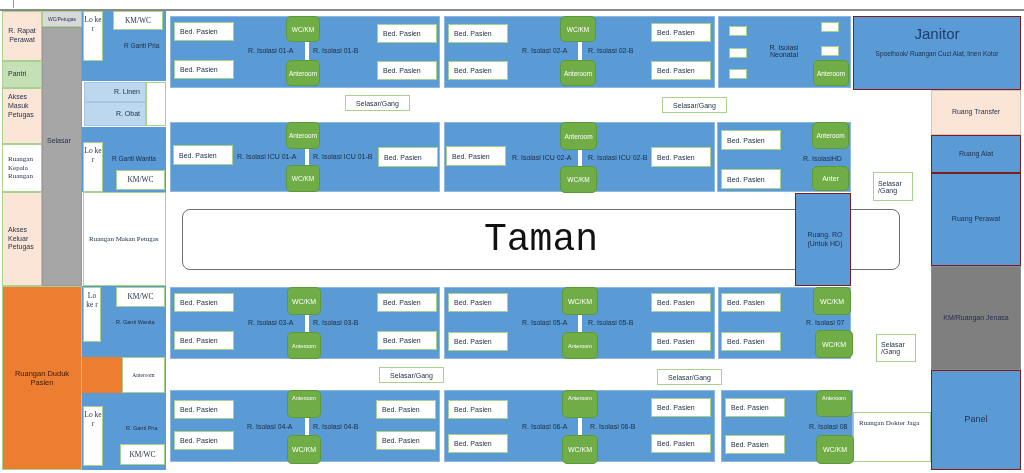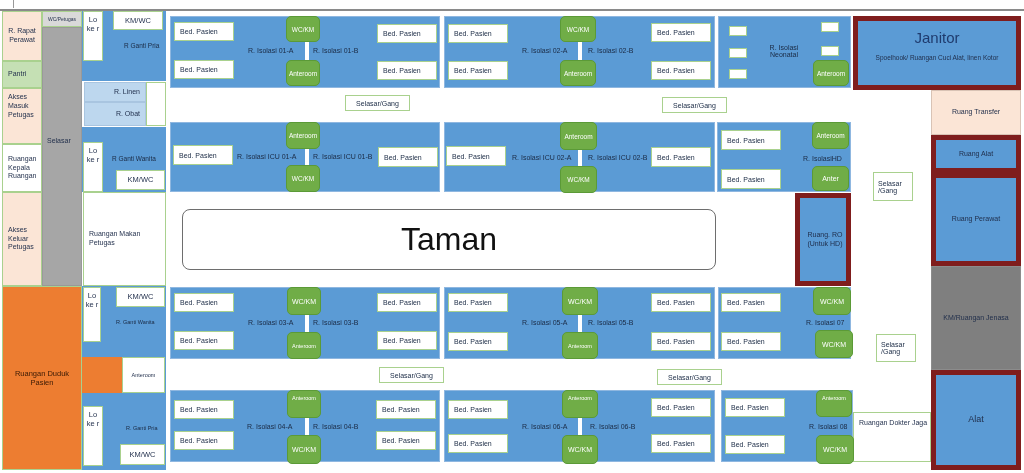--- a/index.html
+++ b/index.html
@@ -2,37 +2,37 @@
 <html><head>
 <meta charset="utf-8">
 <style>
   html,body{margin:0;padding:0;}
   body{width:1024px;height:473px;position:relative;background:#ffffff;overflow:hidden;
        font-family:"Liberation Sans", sans-serif;color:#1f2d4a;}
   .abs{position:absolute;box-sizing:border-box;}
   .topline{left:0;top:9px;width:1024px;height:2px;background:#8a8a8a;}
   .corner{left:13px;top:0;width:1px;height:8px;background:#999;}
   .room{position:absolute;box-sizing:border-box;display:flex;align-items:center;justify-content:center;text-align:center;font-size:7px;line-height:1.25;border:1.5px solid #a9d18e;}
-  .blue{background:#5b9bd5;border:5px solid #7f1d1d;}
+  .blue{background:#5b9bd5;border:1px solid #7f1d1d;}
   .peach{background:#fbe5d6;}
   .lgreen{background:#c5e0b4;}
   .grey{background:#a6a6a6;}
   .dgrey{background:#7f7f7f;border:1px solid #8c8c8c;}
   .orange{background:#ed7d31;}
-  .white{background:#ffffff;}
+  .white{background:#ffffff;font-family:Liberation Serif, serif;}
   .lblue{background:#bdd7ee;border:1px solid #a9c5e0;}
   .left{justify-content:flex-start;text-align:left;padding-left:5px;}
   .ward{position:absolute;box-sizing:border-box;background:#5b9bd5;border:1px solid #8fb7e0;}
   .bed{position:absolute;box-sizing:border-box;background:#fff;border:1.5px solid #a9d18e;font-size:7px;display:flex;align-items:center;padding-left:5px;height:19px;width:60px;color:#1a2a44;}
   .pod{position:absolute;box-sizing:border-box;background:#70ad47;border:1px solid #5b9a37;border-radius:5px;color:#fff;font-size:6.5px;display:flex;align-items:center;justify-content:center;text-align:center;}
   .rlabel{position:absolute;font-size:7px;color:#1a2a44;white-space:nowrap;}
   .divider{position:absolute;background:#fff;width:4px;}
   .gang{position:absolute;box-sizing:border-box;background:#fff;border:1.5px solid #a9d18e;font-size:7px;display:flex;align-items:center;justify-content:center;color:#1a2a44;}
   .smallwhite{position:absolute;box-sizing:border-box;background:#fff;border:1.5px solid #a9d18e;width:18px;height:10px;}
-  .taman{position:absolute;left:182px;top:209px;width:534px;height:61px;border:1.5px solid #6e6e6e;border-radius:8px;background:#fff;box-sizing:border-box;display:flex;align-items:center;justify-content:center;font-family:Liberation Sans, sans-serif;font-size:32px;color:#111;}
+  .taman{position:absolute;left:182px;top:209px;width:718px;height:61px;border:1.5px solid #6e6e6e;border-radius:8px;background:#fff;box-sizing:border-box;display:flex;align-items:center;justify-content:center;font-family:Liberation Mono, monospace;font-size:38px;color:#111;}
 </style>
 </head>
 <body>
 
 <div class="abs corner"></div>
 <div class="abs topline"></div>
 
 <div class="room peach" style="left:2px;top:11px;width:40px;height:50px;">
     <span>R. Rapat Perawat</span>
   </div>
@@ -182,21 +182,21 @@
 <div class="room blue" style="left:931px;top:135px;width:90px;height:38px;">
     <span>Ruang Alat</span>
   </div>
 <div class="room blue" style="left:931px;top:173px;width:90px;height:93px;">
     <span>Ruang Perawat</span>
   </div>
 <div class="room dgrey" style="left:931px;top:266px;width:90px;height:104px;">
     <span>KM/Ruangan Jenasa</span>
   </div>
 <div class="room blue" style="left:931px;top:370px;width:90px;height:100px;font-size:9px;">
-    <span>Alat</span>
+    <span>Panel</span>
   </div>
 
 <div class="gang" style="left:873px;top:172px;width:40px;height:29px;justify-content:flex-start;padding-left:4px;text-align:left;">Selasar /Gang</div>
 <div class="gang" style="left:876px;top:334px;width:40px;height:28px;justify-content:flex-start;padding-left:4px;text-align:left;">Selasar /Gang</div>
 <div class="room white left" style="left:853px;top:412px;width:78px;height:50px;align-items:flex-start;padding-top:6px;">
     <span>Ruangan Dokter Jaga</span>
   </div>
 
 <div class="ward" style="left:170px;top:287px;width:270px;height:72px;"></div>
 <div class="bed" style="left:174px;top:293px;">Bed. Pasien</div>

